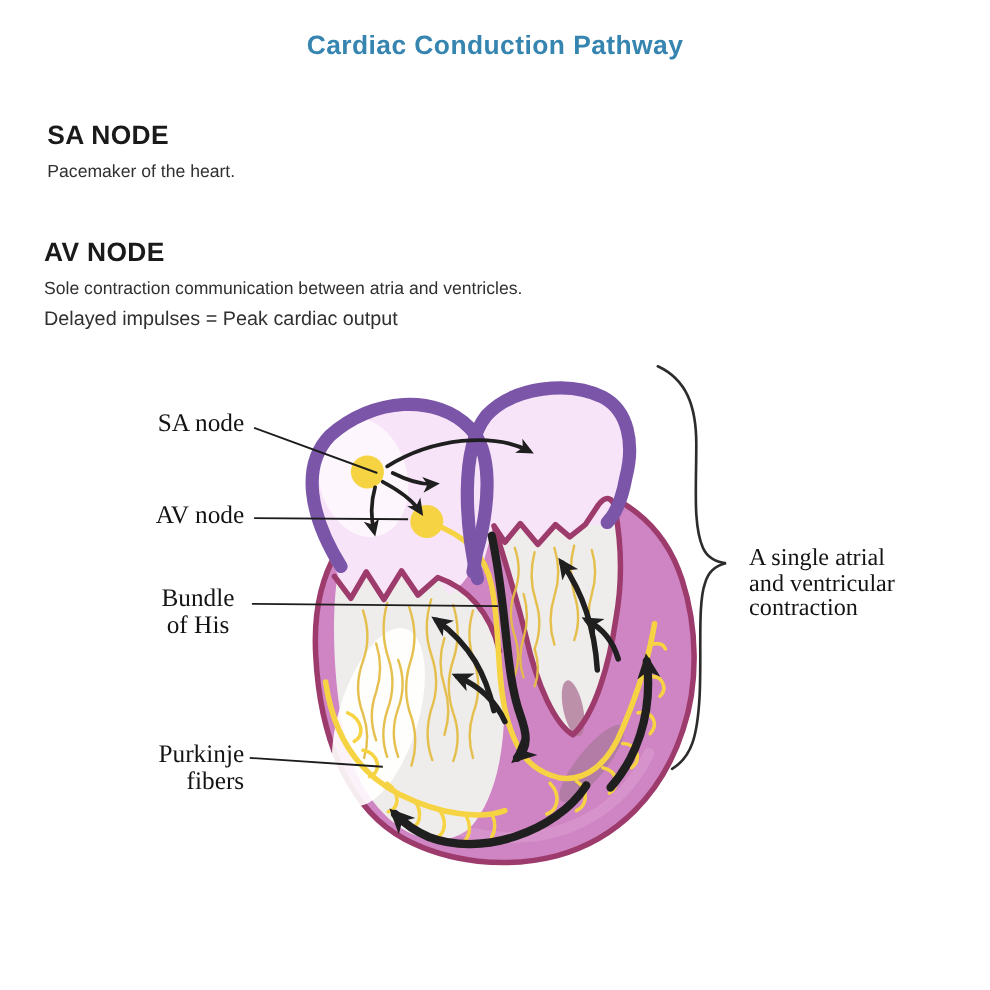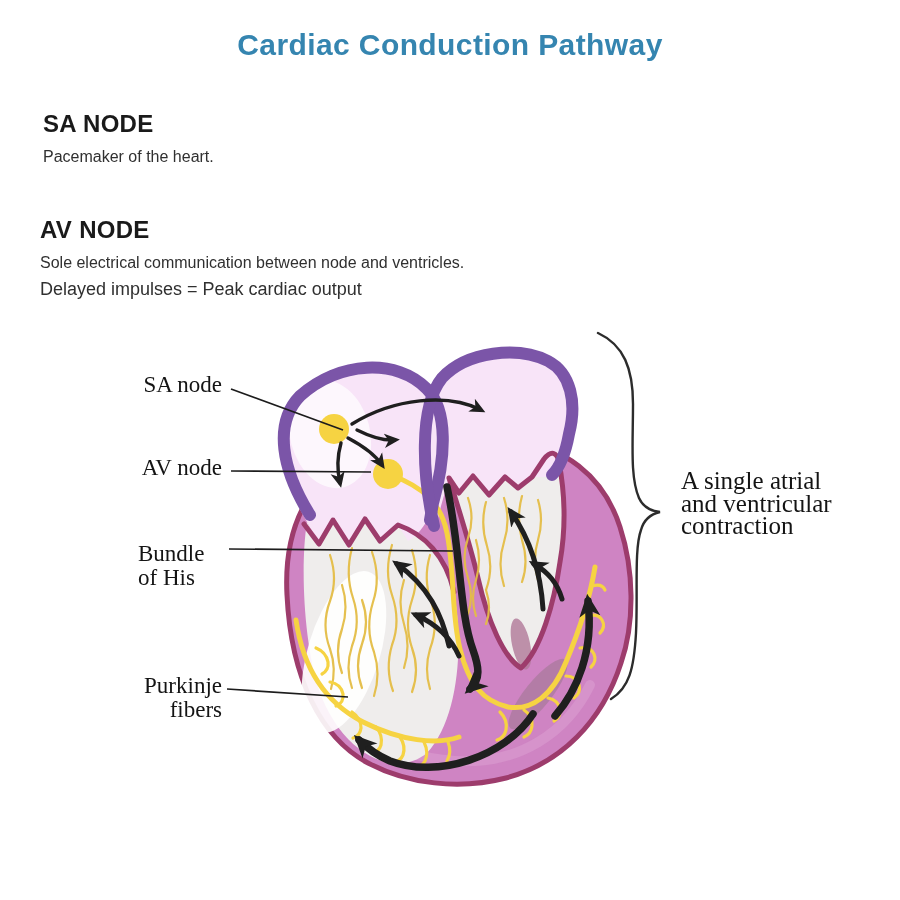--- a/index.html
+++ b/index.html
@@ -4,34 +4,34 @@
 <style>
   :root{
     --title-blue:#3585b0; --heading-text:#1a1a1a; --body-text:#303030; --label-text:#141414;
     --atrium-outline:#7b55a8; --atrium-fill:#f8e4f8; --ventricle-wall:#cf84c3; --ventricle-outline:#9d3c6c;
     --chamber-fill:#efedec; --node-yellow:#f6d342; --fiber-yellow:#e4bd46; --arrow-black:#1f1f1f; --wall-shadow:#aa7a9c;
   }
   html,body{margin:0;padding:0;background:#fff;}
   .page{position:relative;width:900px;height:900px;background:#ffffff;overflow:hidden;
         font-family:"Liberation Sans",sans-serif;}
   .title{position:absolute;top:28px;left:0;width:100%;margin:0;text-align:center;
-         font-size:30px;font-weight:700;letter-spacing:.4px;color:var(--title-blue,#3585b0);}
+         font-size:24px;font-weight:700;letter-spacing:.4px;color:var(--title-blue,#3585b0);}
   .text-block{position:absolute;}
   .text-block .h{font-size:24px;font-weight:600;letter-spacing:.3px;color:var(--heading-text,#1a1a1a);line-height:28px;}
   .text-block .b{font-size:16px;font-weight:400;color:var(--body-text,#303030);line-height:27px;margin-top:5px;}
   .text-block .b2{font-size:18px;font-weight:400;color:var(--body-text,#303030);line-height:27px;}
   #sa-block{left:43px;top:110px;}
   #av-block{left:40px;top:216px;}
   .diagram-label{position:absolute;font-family:"Liberation Serif","DejaVu Serif",serif;
                  font-size:23px;line-height:24px;color:var(--label-text,#141414);}
   #label-sa{left:82px;top:373px;width:140px;text-align:right;}
   #label-av{left:82px;top:456px;width:140px;text-align:right;}
-  #label-bundle{left:138px;top:532px;width:84px;text-align:left;margin-top:10px;}
+  #label-bundle{left:138px;top:532px;width:84px;text-align:center;}
   #label-purkinje{left:132px;top:674px;width:90px;text-align:right;}
-  #label-brace{left:681px;top:470px;width:158px;text-align:left;font-size:25px;line-height:22.5px;}
+  #label-brace{left:681px;top:496px;width:158px;text-align:left;font-size:22px;line-height:22.5px;}
   #heart-svg{position:absolute;left:0;top:0;}
   
   .v-wall{fill:var(--ventricle-wall,#cf84c3);stroke:var(--ventricle-outline,#9d3c6c);stroke-width:5;}
   .wall-band{fill:none;stroke:#dea2d4;stroke-width:10;opacity:.5;stroke-linecap:round;}
   .chamber{fill:var(--chamber-fill,#efedec);}
   .maroon-line{fill:none;stroke:var(--ventricle-outline,#9d3c6c);stroke-width:5;stroke-linejoin:round;stroke-linecap:round;}
   .atrium{fill:var(--atrium-fill,#f8e4f8);}
   .atrium-ring{fill:none;stroke:var(--atrium-outline,#7b55a8);stroke-width:12;stroke-linecap:round;}
   .node{fill:var(--node-yellow,#f6d342);}
   .fiber{fill:none;stroke:var(--fiber-yellow,#e4bd46);stroke-width:2.2;opacity:.95;stroke-linecap:round;}
@@ -52,21 +52,21 @@
 
   <h1 class="title">Cardiac Conduction Pathway</h1>
 
   <div class="text-block" id="sa-block">
     <div class="h">SA NODE</div>
     <div class="b">Pacemaker of the heart.</div>
   </div>
 
   <div class="text-block" id="av-block">
     <div class="h">AV NODE</div>
-    <div class="b">Sole electrical communication between node and ventricles.</div>
+    <div class="b">Sole contraction communication between atria and ventricles.</div>
     <div class="b2">Delayed impulses = Peak cardiac output</div>
   </div>
 
   <svg id="heart-svg" width="900" height="900" viewBox="0 0 900 900" aria-hidden="true">
     <defs>
       <marker id="ah-s" viewBox="0 0 10 10" refX="6.5" refY="5" markerWidth="4.8" markerHeight="4.8" orient="auto">
         <path class="ah" d="M0,0.6 L9.5,5 L0,9.4 L2.6,5 Z"></path>
       </marker>
       <marker id="ah-m" viewBox="0 0 10 10" refX="6.5" refY="5" markerWidth="4" markerHeight="4" orient="auto">
         <path class="ah" d="M0,0.6 L9.5,5 L0,9.4 L2.6,5 Z"></path>

